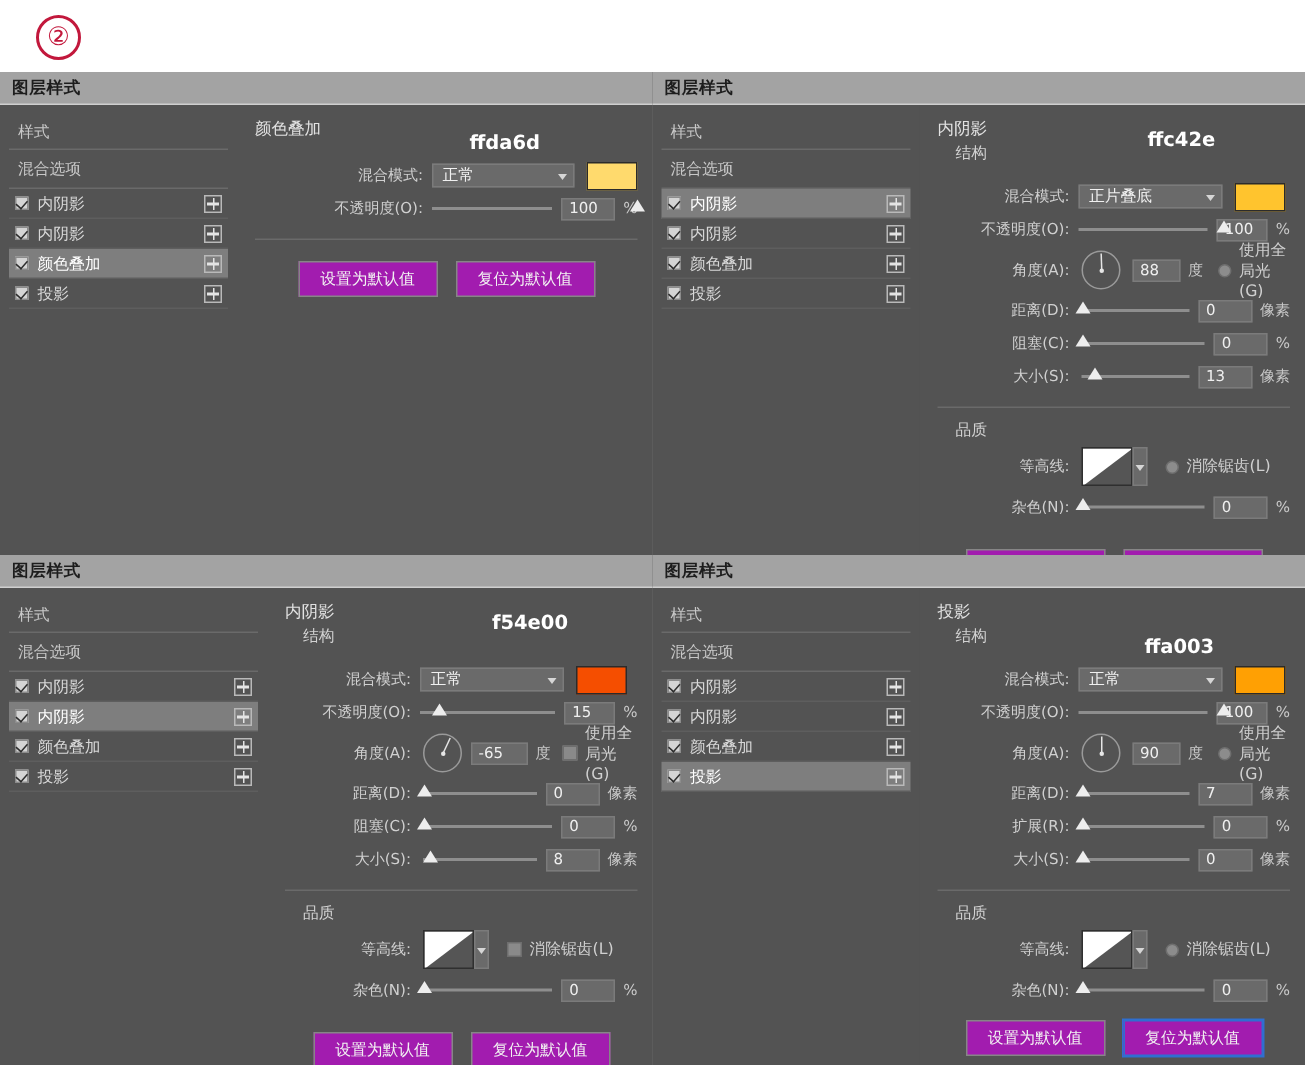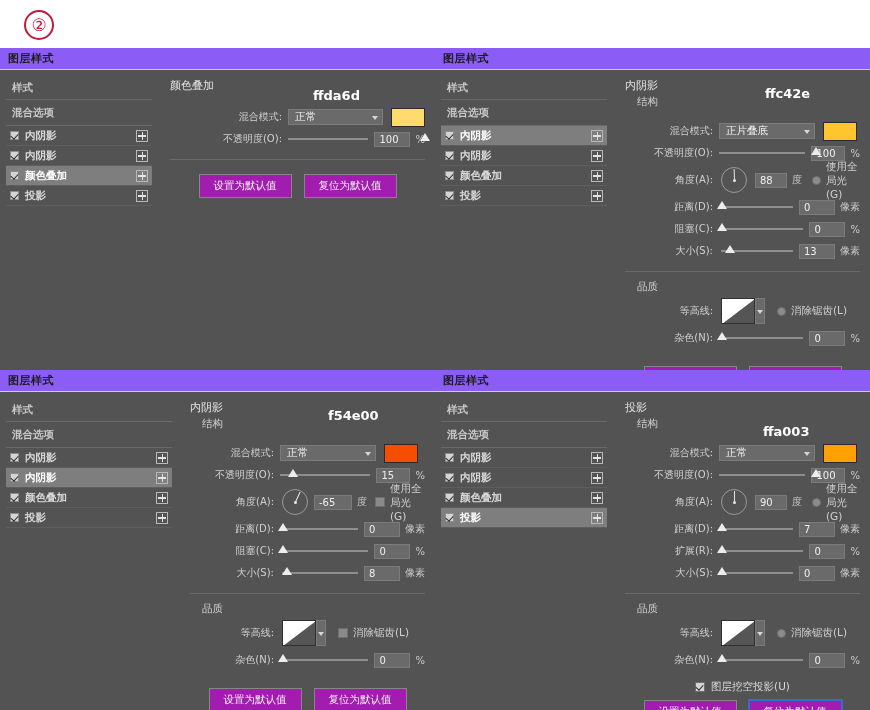--- a/index.html
+++ b/index.html
@@ -16,28 +16,28 @@
     position: absolute; left: 24px; top: 10px;
     width: 30px; height: 30px; border-radius: 50%;
     border: 2px solid #c2183c; color: #c2183c;
     font-size: 17px; line-height: 27px; text-align: center;
     font-family: "DejaVu Sans", "Liberation Sans", sans-serif;
   }
 
   
   .dlg { position: absolute; background: #535353; }
   .dlg .titlebar {
-    height: 22px; background: #8b5cf6; border-bottom: 1px solid #cfcfcf;
+    height: 22px; background: #a3a3a3; border-bottom: 1px solid #cfcfcf;
     display: flex; align-items: center; padding-left: 8px;
   }
   .dlg .titlebar .t { font-size: 11px; color: #1d1d1d; font-weight: bold; letter-spacing: .5px; }
   .dlg .body { display: flex; height: calc(100% - 22px); }
 
   
-  .sidebar { width: 178px; background: #535353; padding: 8px 6px 0 6px; font-weight: bold; }
+  .sidebar { width: 178px; background: #535353; padding: 8px 6px 0 6px; }
   .sb-head { font-size: 10.5px; color: #c8c8c8; padding: 3px 6px 4px 6px; border-bottom: 1px solid #6a6a6a; }
   .sb-sub  { font-size: 10.5px; color: #c8c8c8; padding: 6px 6px 5px 6px; border-bottom: 1px solid #6a6a6a; }
   .sb-item {
     display: flex; align-items: center; height: 20px;
     border-bottom: 1px solid #5e5e5e; padding: 0 4px 0 4px;
     font-size: 10.5px; color: #d8d8d8;
   }
   .sb-item.sel { background: #7e7e7e; color: #fff; }
   .sb-item .lbl { flex: 1; padding-left: 6px; }
   .cbx {
@@ -569,24 +569,20 @@
           <div class="row">
             <span class="rlabel" style="width:88px;">杂色(N):</span>
             <span class="track" style="margin:0 6px 0 8px; max-width:100px;">
               <i class="thumb" style="left:-4px;"></i>
             </span>
             <span class="numbox" style="width:36px;">0</span>
             <span class="unit">%</span>
           </div>
         </div>
 
-        <div class="center-row">
-          <i class="sqchk on"></i>
-          <span style="font-size:10.5px; color:#d8d8d8;">图层挖空投影(U)</span>
-        </div>
 
         <div class="btnrow" style="margin-top:6px;">
           <div class="btn">设置为默认值</div>
           <div class="btn hl">复位为默认值</div>
         </div>
       </div>
     </div>
   </div>
 
 </div>

